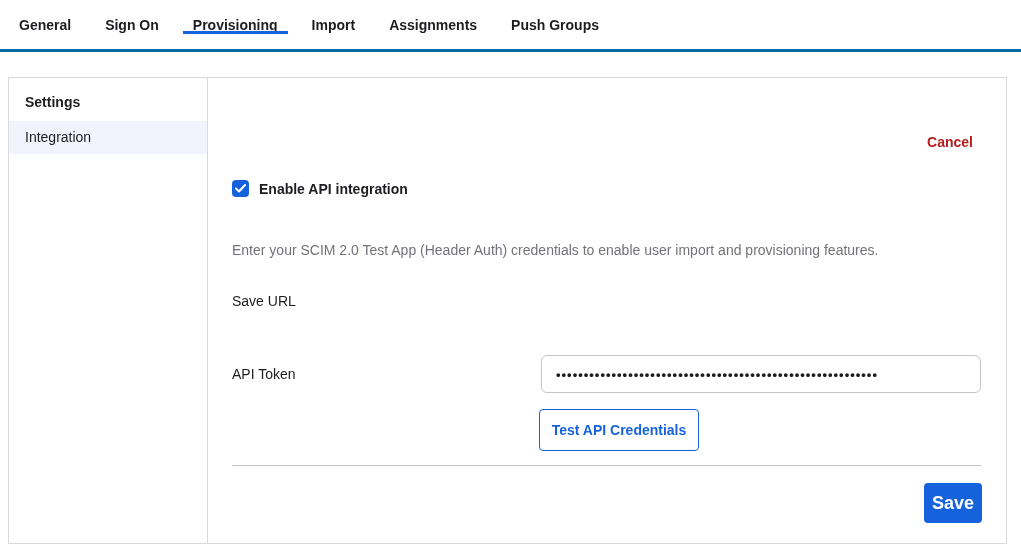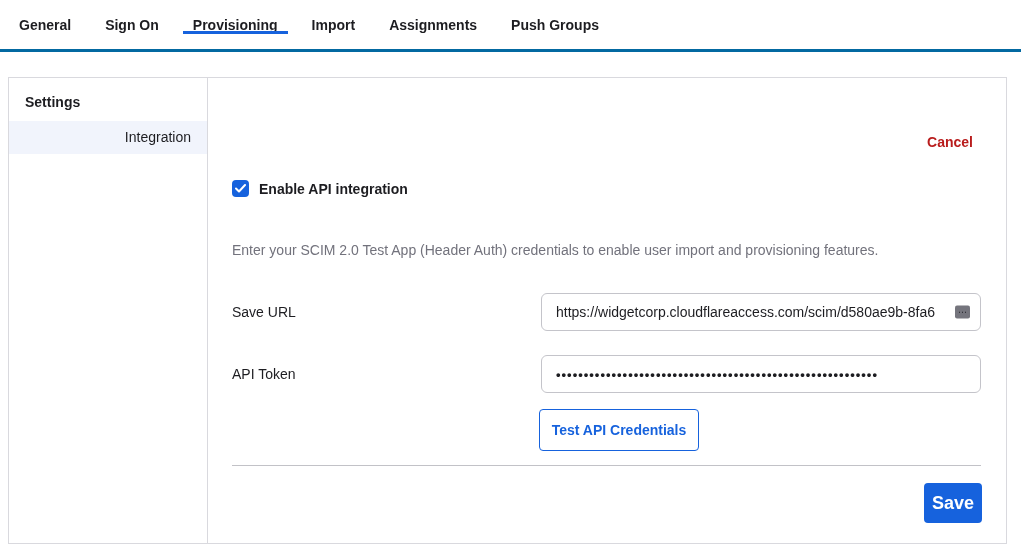--- a/index.html
+++ b/index.html
@@ -45,21 +45,20 @@
   .sidebar { width: 199px; border-right: 1px solid #d9d9de; flex: none; }
   .sidebar-heading {
     padding: 16px 16px 11px 16px;
     font-size: 14px; font-weight: 700; color: #1d1d21;
   }
   .sidebar-item {
     height: 33px; line-height: 33px;
     padding: 0 16px;
     font-size: 14px; color: #1d1d21;
     cursor: pointer;
-    text-align: right;
   }
   .sidebar-item.selected { background: #f1f4fc; }
 
   
   .main { position: relative; flex: 1; }
 
   .cancel-link {
     position: absolute; top: 56px; right: 33px;
     font-size: 14px; font-weight: 700; color: #b91c1c;
     cursor: pointer;
@@ -172,24 +171,20 @@
             <polyline points="1,4.5 4,7.5 10,1" fill="none" stroke="#ffffff" stroke-width="2" stroke-linecap="round" stroke-linejoin="round"></polyline>
           </svg>
         </span>
         <span class="checkbox-label">Enable API integration</span>
       </div>
 
       <p class="description">Enter your SCIM 2.0 Test App (Header Auth) credentials to enable user import and provisioning features.</p>
 
       <div class="field-row base-url">
         <div class="field-label">Save URL</div>
-        <div class="input-wrap">
-          <input class="text-input" type="text" value="https://widgetcorp.cloudflareaccess.com/scim/d580ae9b-8fa6" style="">
-          <span class="cursor-chip">⋯</span>
-        </div>
       </div>
 
       <div class="field-row api-token">
         <div class="field-label">API Token</div>
         <div class="input-wrap">
           <input class="text-input token" type="text" value="••••••••••••••••••••••••••••••••••••••••••••••••••••••••••" style="">
         </div>
       </div>
 
       <button class="test-btn">Test API Credentials</button>

